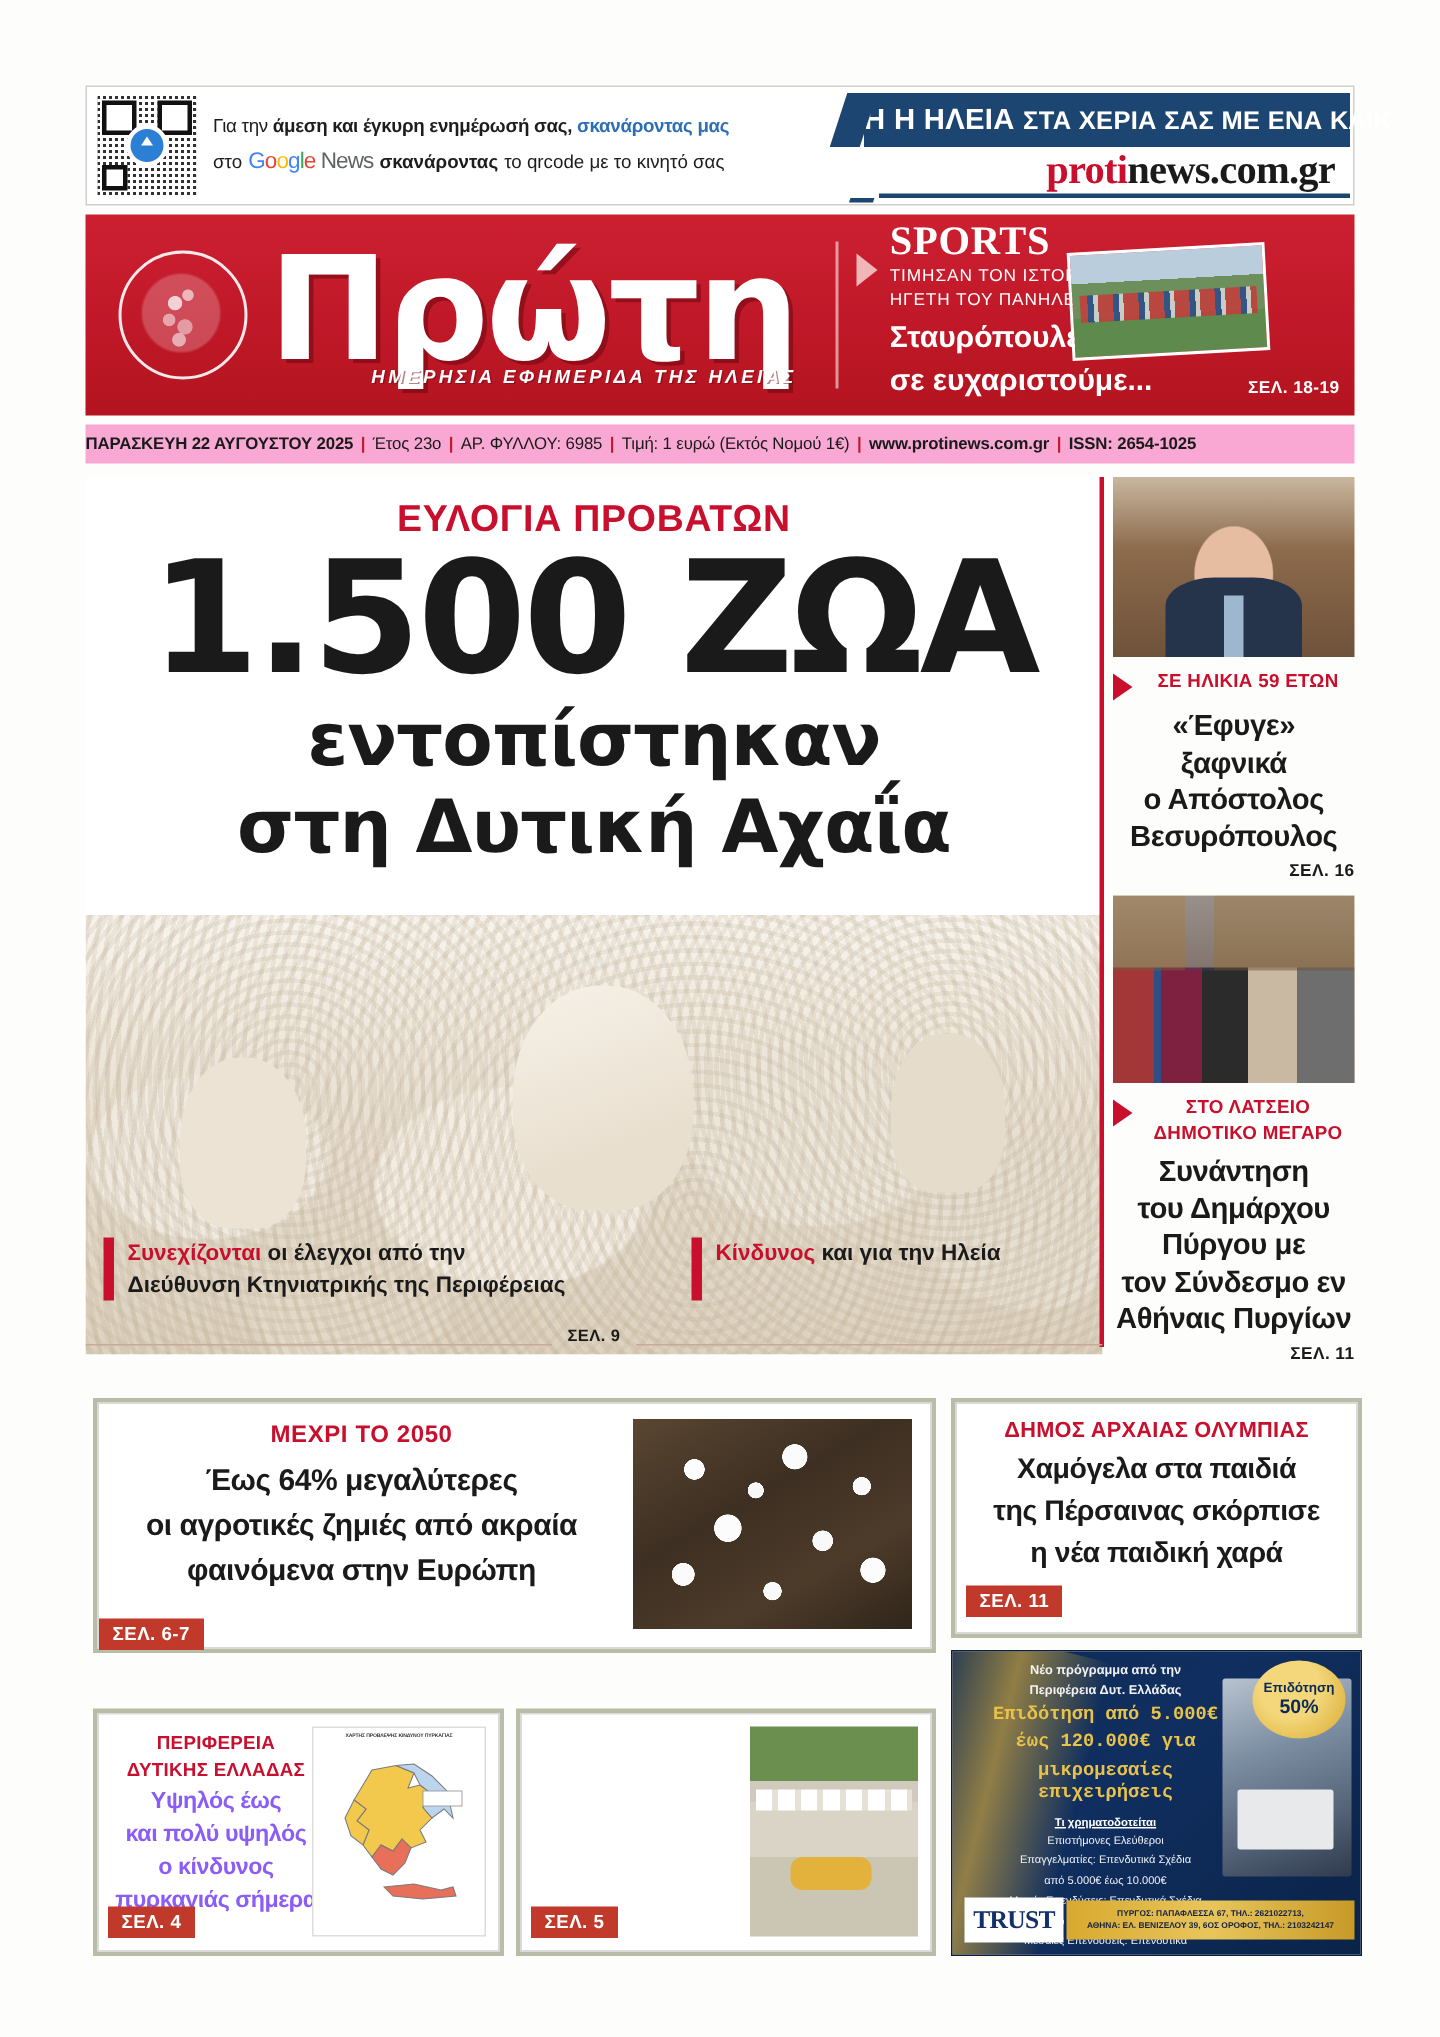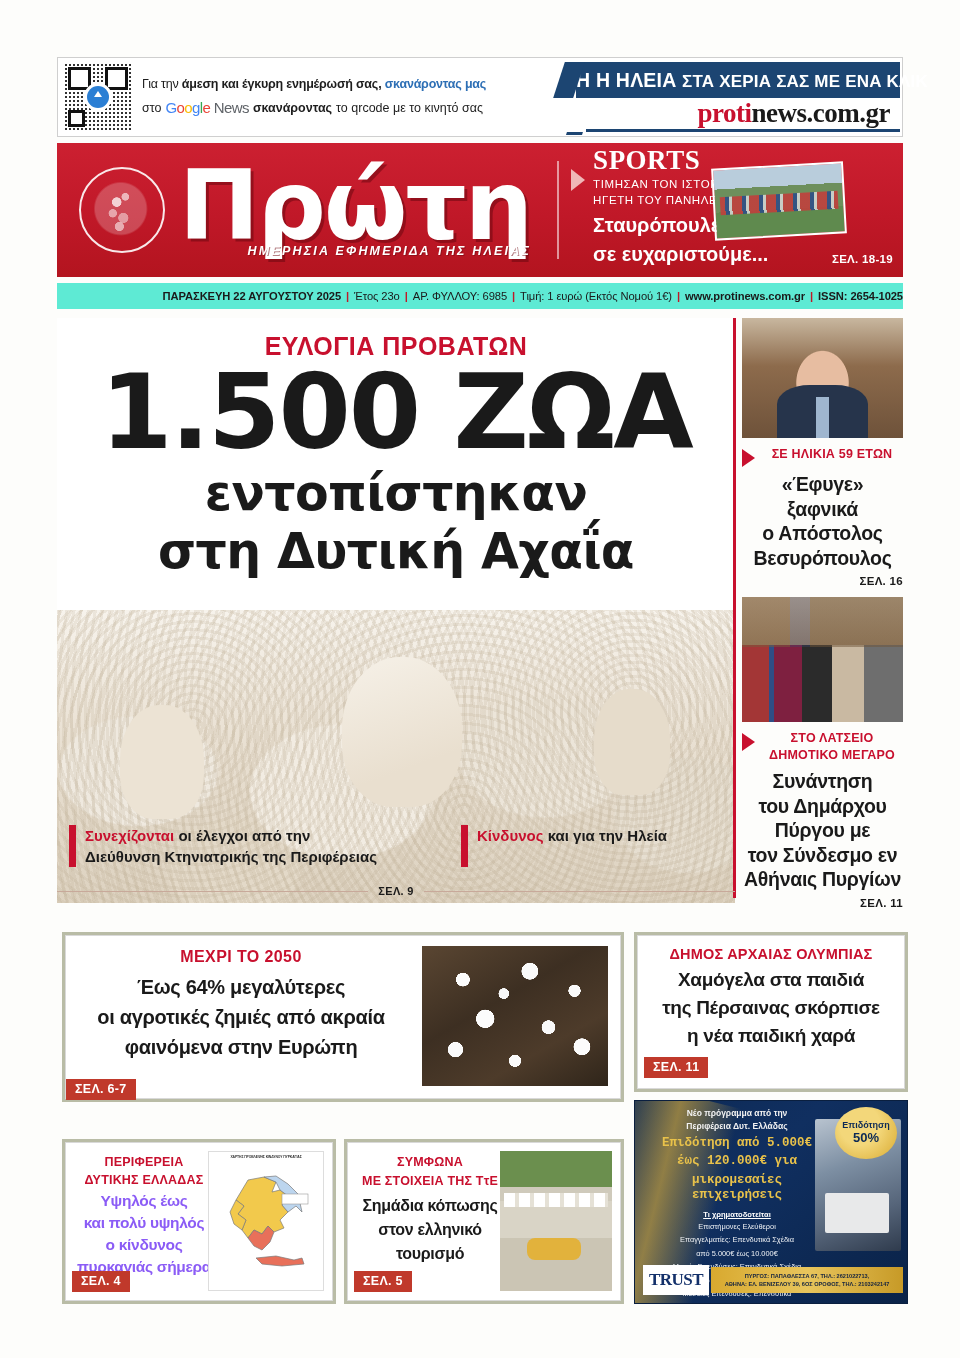--- a/index.html
+++ b/index.html
@@ -177,22 +177,22 @@
     opacity:.85;
   }
   .sports-sel {
     position:absolute; right:10px; bottom:12px;
     color:#fff; font-weight:800; font-size:11.5px; letter-spacing:0.3px;
   }
 
   
   .infobar {
     position:absolute; left:57px; top:283px; width:846px; height:26px;
-    background:#5eead4;
-    display:flex; align-items:center; justify-content:flex-end;
+    background:#f9a8d4;
+    display:flex; align-items:center; justify-content:flex-start;
     font-size:11.2px; font-weight:700; color:#1a1a1a;
     letter-spacing:-0.1px;
   }
   .infobar .sep { color:#c01828; margin:0 5px; font-weight:800;}
   .infobar .light { font-weight:400; }
 
   
   .lead {
     position:absolute; left:57px; top:318px; width:678px; height:585px;
     background:#ffffff; overflow:hidden;
@@ -243,21 +243,21 @@
     position:absolute; left:0; right:0; bottom:36px;
     display:flex; gap:22px; padding:0 12px; z-index:2;
   }
   .cap { display:flex; gap:9px; align-items:flex-start; }
   .cap-bar { width:7px; background:#c8102e; flex:0 0 7px; align-self:stretch; min-height:38px;}
   .cap-txt { font-size:15px; font-weight:700; color:#1a1a1a; line-height:1.4; }
   .cap-txt .red { color:#c8102e; font-weight:800; }
   .cap1 { width:370px; }
   .lead-selline {
     position:absolute; left:0; right:0; bottom:6px;
-    display:flex; align-items:center; gap:10px; z-index:2;
+    display:flex; align-items:flex-end; gap:10px; z-index:2;
   }
   .hr { height:1px; background:#c8a99a; flex:1; }
   .sel-inline { font-size:11px; font-weight:800; color:#1a1a1a; letter-spacing:0.3px;}
 
   
   .rail {
     position:absolute; left:742px; top:318px; width:161px; height:585px;
   }
   .rail::before{
     content:""; position:absolute; left:-9px; top:0; width:3px; height:580px;
@@ -650,31 +650,20 @@
         </svg>
       </div>
       <div class="fire-sel">
         <span class="sel-badge">ΣΕΛ. 4</span>
       </div>
     </div>
   </div>
 
   <div class="box tourbox">
     <div class="box-in">
-      <div class="tour-left">
-        <div class="tour-kicker">
-          <span>ΣΥΜΦΩΝΑ</span><br>
-          <span>ΜΕ ΣΤΟΙΧΕΙΑ ΤΗΣ ΤτΕ</span>
-        </div>
-        <div class="tour-head">
-          <span>Σημάδια κόπωσης</span><br>
-          <span>στον ελληνικό</span><br>
-          <span>τουρισμό</span>
-        </div>
-      </div>
       <div class="tour-photo"></div>
       <div class="tour-sel">
         <span class="sel-badge">ΣΕΛ. 5</span>
       </div>
     </div>
   </div>
 
   <div class="ad">
     <div class="ad-photo"></div>
     <div class="ad-badge">

